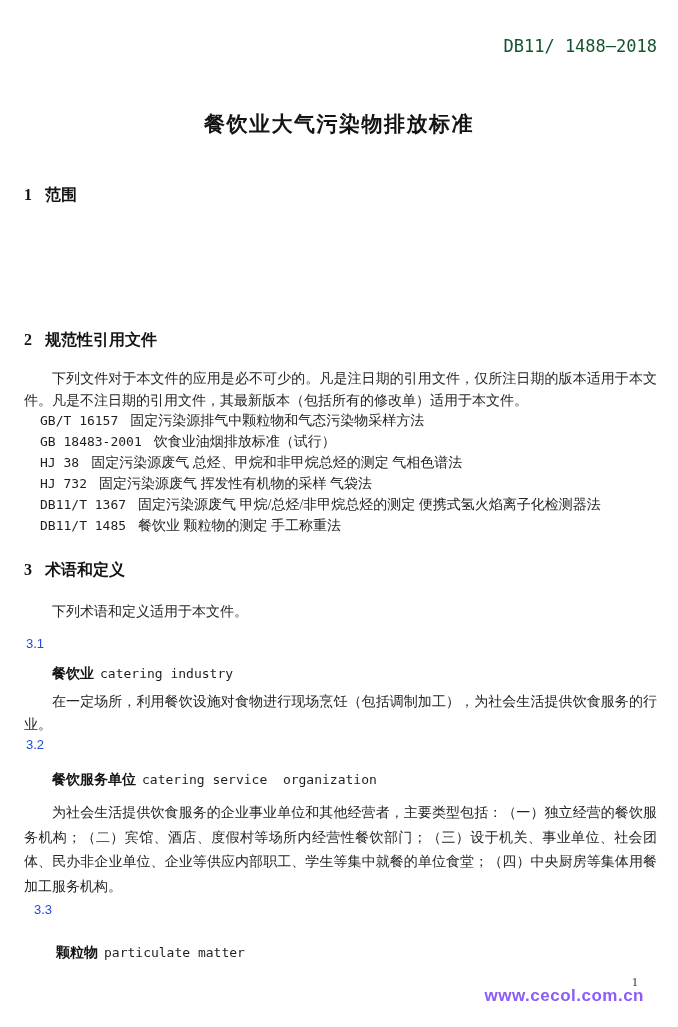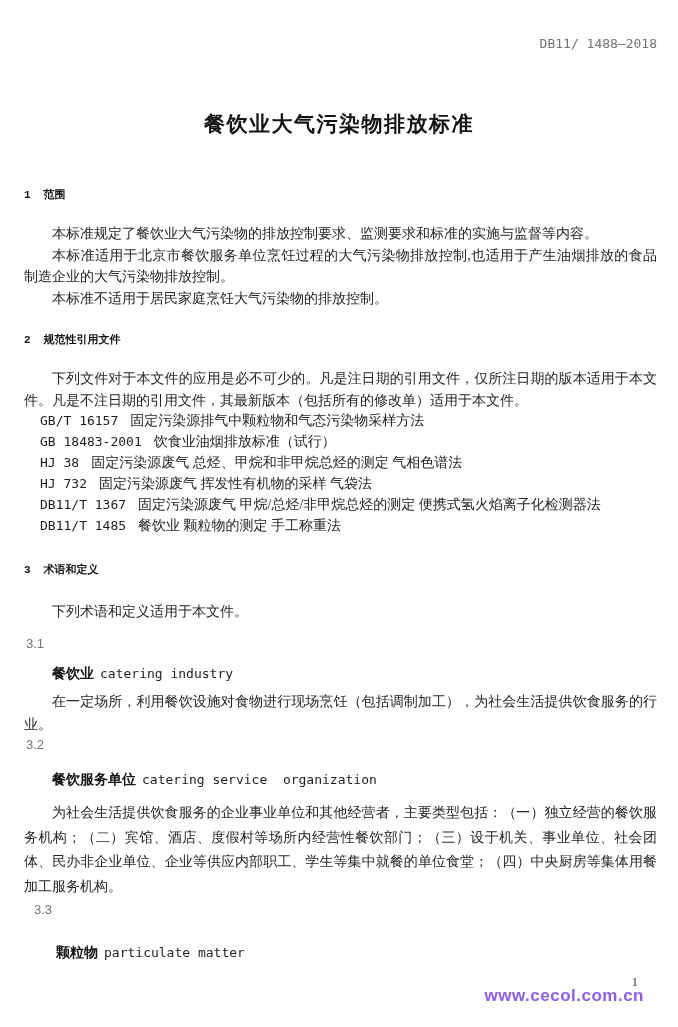--- a/index.html
+++ b/index.html
@@ -4,40 +4,40 @@
 <style>
   html,body { margin:0; padding:0; background:#ffffff; }
   .page {
     position:relative; width:678px; height:1027px; margin:0 auto;
     background:#fff; overflow:hidden;
     font-family:"Liberation Serif", serif; color:#252525;
   }
   .abs { position:absolute; }
   .hdr-code {
     top:36px; right:21px;
-    font-family:"DejaVu Sans Mono", monospace; font-size:13px; color:#737373;padding-left:16px;
+    font-family:"DejaVu Sans Mono", monospace; font-size:17px; color:#14532d;padding-left:16px;
   }
   .doc-title {
     top:110px; left:0; right:0; text-align:center;
     font-family:Liberation Sans, sans-serif; font-weight:bold;
     font-size:21px; letter-spacing:1.5px; color:#141414;
   }
   .sec-heading {
-    left:24px; font-family:Liberation Mono, monospace; font-weight:bold;
-    font-size:11px; color:#141414; line-height:20px;
+    left:24px; font-family:Liberation Serif, serif; font-weight:bold;
+    font-size:16px; color:#141414; line-height:20px;
   }
   .sec-heading .num { margin-right:13px; }
   .body-block { left:24px; width:633px; font-size:14px; text-align:justify; }
   .body-block p { margin:0; text-indent:28px; }
   .s1-body { top:223px; line-height:21.6px; }
   .s2-intro { top:368px; line-height:21.5px; }
   .refs { left:40px; width:615px; font-size:14px; line-height:21px; }
   .ref-code { font-family:"DejaVu Sans Mono", monospace; font-size:13px; margin-right:12px; color:#1e1e1e; }
   .s3-intro { top:601px; line-height:21px; }
-  .term-num { font-family:"Liberation Sans", sans-serif; font-size:13px; color:#737373; line-height:18px; }
+  .term-num { font-family:"Liberation Sans", sans-serif; font-size:13px; color:#1d4ed8; line-height:18px; }
   .term-line { line-height:20px; white-space:nowrap; }
   .term-zh { font-family:"Liberation Sans", sans-serif; font-weight:bold; font-size:14px; color:#141414; }
   .term-en { font-family:"DejaVu Sans Mono", monospace; font-size:13px; margin-left:6px; white-space:pre-wrap; color:#1e1e1e; }
   .def-1 { top:690px; line-height:23px; }
   .def-2 { top:801px; line-height:24.6px; }
   .page-num { top:975px; right:40px; font-size:12.5px; color:#333; }
   .watermark {
     top:986px; right:34px;
     font-family:"Liberation Sans", sans-serif; font-weight:bold;
     font-size:17px; color:#8b5cf6; letter-spacing:0.5px;
@@ -49,25 +49,20 @@
 <div class="page">
 
   <div class="abs hdr-code">DB11/ 1488—2018</div>
 
   <div class="abs doc-title">餐饮业大气污染物排放标准</div>
 
   <div class="abs sec-heading" style="top:185px;">
     <span class="num">1</span><span>范围</span>
   </div>
 
-  <div class="abs body-block s1-body">
-    <p>本标准规定了餐饮业大气污染物的排放控制要求、监测要求和标准的实施与监督等内容。</p>
-    <p>本标准适用于北京市餐饮服务单位烹饪过程的大气污染物排放控制,也适用于产生油烟排放的食品制造企业的大气污染物排放控制。</p>
-    <p>本标准不适用于居民家庭烹饪大气污染物的排放控制。</p>
-  </div>
 
   <div class="abs sec-heading" style="top:330px;">
     <span class="num">2</span><span>规范性引用文件</span>
   </div>
 
   <div class="abs body-block s2-intro">
     <p>下列文件对于本文件的应用是必不可少的。凡是注日期的引用文件，仅所注日期的版本适用于本文件。凡是不注日期的引用文件，其最新版本（包括所有的修改单）适用于本文件。</p>
   </div>
 
   <div class="abs refs" style="top:410px;">

